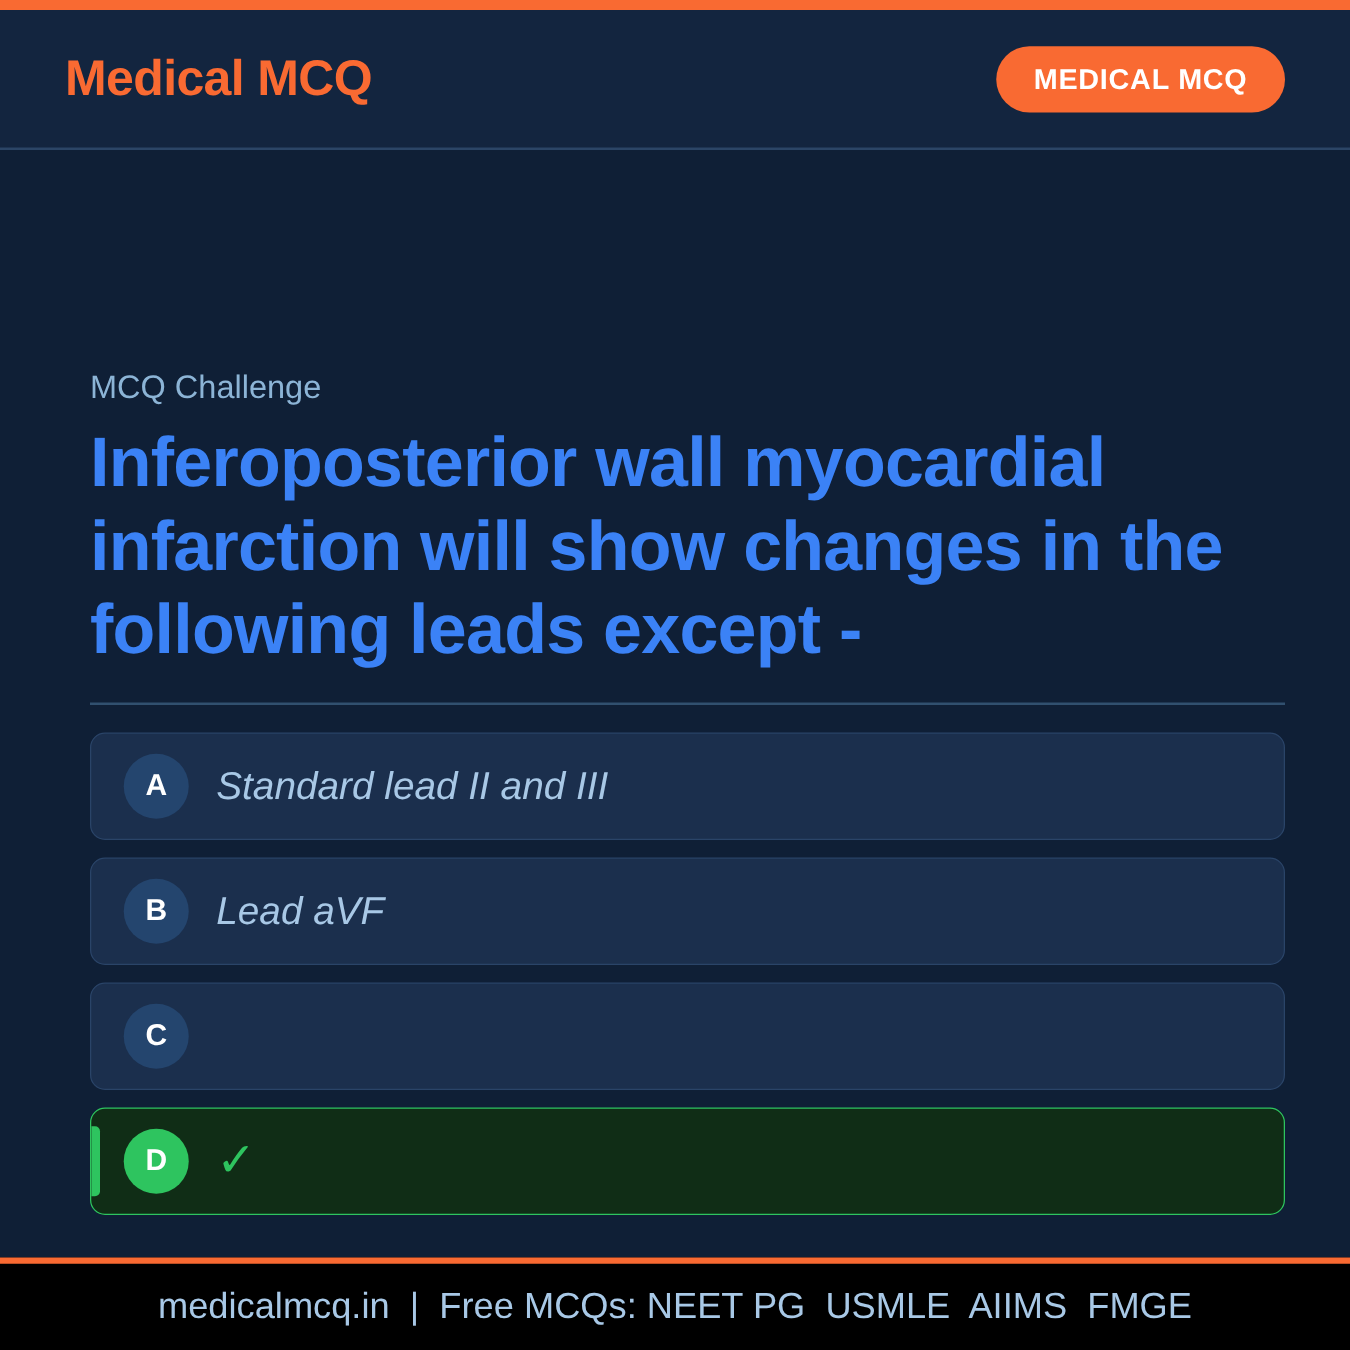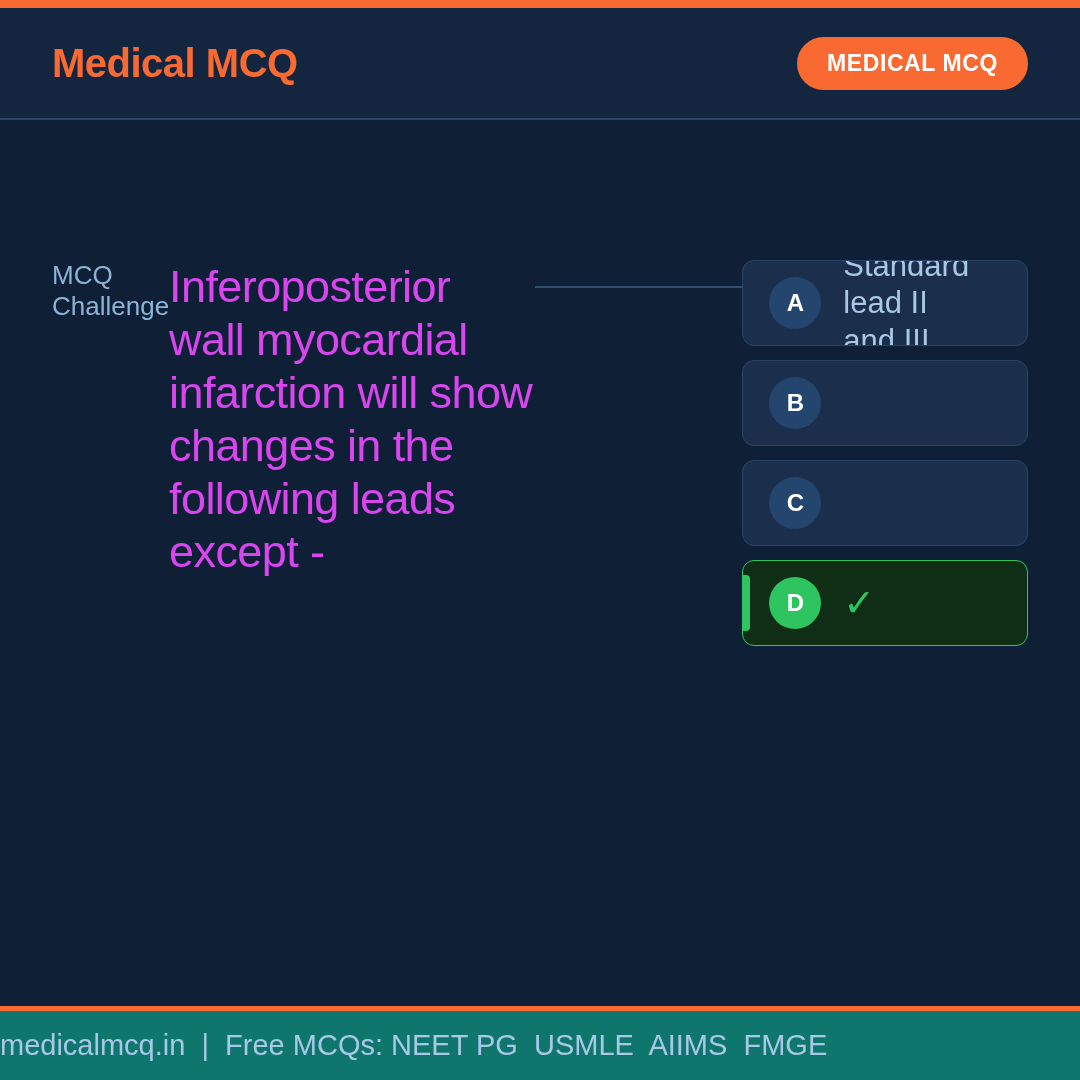--- a/index.html
+++ b/index.html
@@ -66,36 +66,38 @@
     font-weight: bold;
     letter-spacing: 0.6px;
     padding: 13px 30px;
     border-radius: 30px;
     white-space: nowrap;
   }
 
   
   .main {
     flex: 1 1 auto;
-    padding: 140px 52px 0 52px;
-    display: flex;
+    padding: 140px 52px 0 72px;
+    display: flex;
+    flex-direction: column;
     min-height: 0;
+    justify-content: center;
   }
 
   .kicker {
     color: #8cb4d6;
     font-size: 26px;
     line-height: 1.2;
     margin-bottom: 12px;
   }
 
   .question {
-    color: #d946ef;
-    font-size: 45px;
-    font-weight: normal;
+    color: #3b82f6;
+    font-size: 56px;
+    font-weight: bold;
     line-height: 1.18;
     letter-spacing: -0.6px;
     max-width: 960px;
   }
 
   .divider {
     height: 2px;
     background: #31506f;
     margin: 26px 0 22px 0;
     width: 100%;
@@ -134,20 +136,21 @@
     align-items: center;
     justify-content: center;
     margin-right: 22px;
   }
 
   .option .otext {
     color: #a8c8e6;
     font-size: 31px;
     line-height: 1.2;
     flex: 1 1 auto;
+    font-style: italic;
   }
 
   .option .tick {
     flex: 0 0 auto;
     color: #2ec45f;
     font-size: 38px;
     line-height: 1;
     visibility: hidden;
   }
 
@@ -177,24 +180,25 @@
   }
 
   .option.correct .tick {
     visibility: visible;
   }
 
   
   .site-footer {
     flex: 0 0 auto;
     height: 74px;
-    background: #0f766e;
+    background: #000000;
     border-top: 5px solid #f96a32;
     display: flex;
     align-items: center;
+    justify-content: center;
   }
 
   .footer-text {
     color: #a8c8e6;
     font-size: 29px;
     line-height: 1;
     white-space: pre;
   }
 </style>
 </head>
@@ -215,20 +219,21 @@
   <div class="divider"></div>
 
   <div class="options" id="options-list">
       <div class="option">
         <div class="badge">A</div>
         <div class="otext">Standard lead II and III</div>
         <div class="tick">✓</div>
       </div>
       <div class="option">
         <div class="badge">B</div>
+        <div class="otext">Lead aVF</div>
         <div class="tick">✓</div>
       </div>
       <div class="option">
         <div class="badge">C</div>
         <div class="tick">✓</div>
       </div>
       <div class="option correct">
         <div class="accent-bar"></div>
         <div class="badge">D</div>
         <div class="tick">✓</div>

